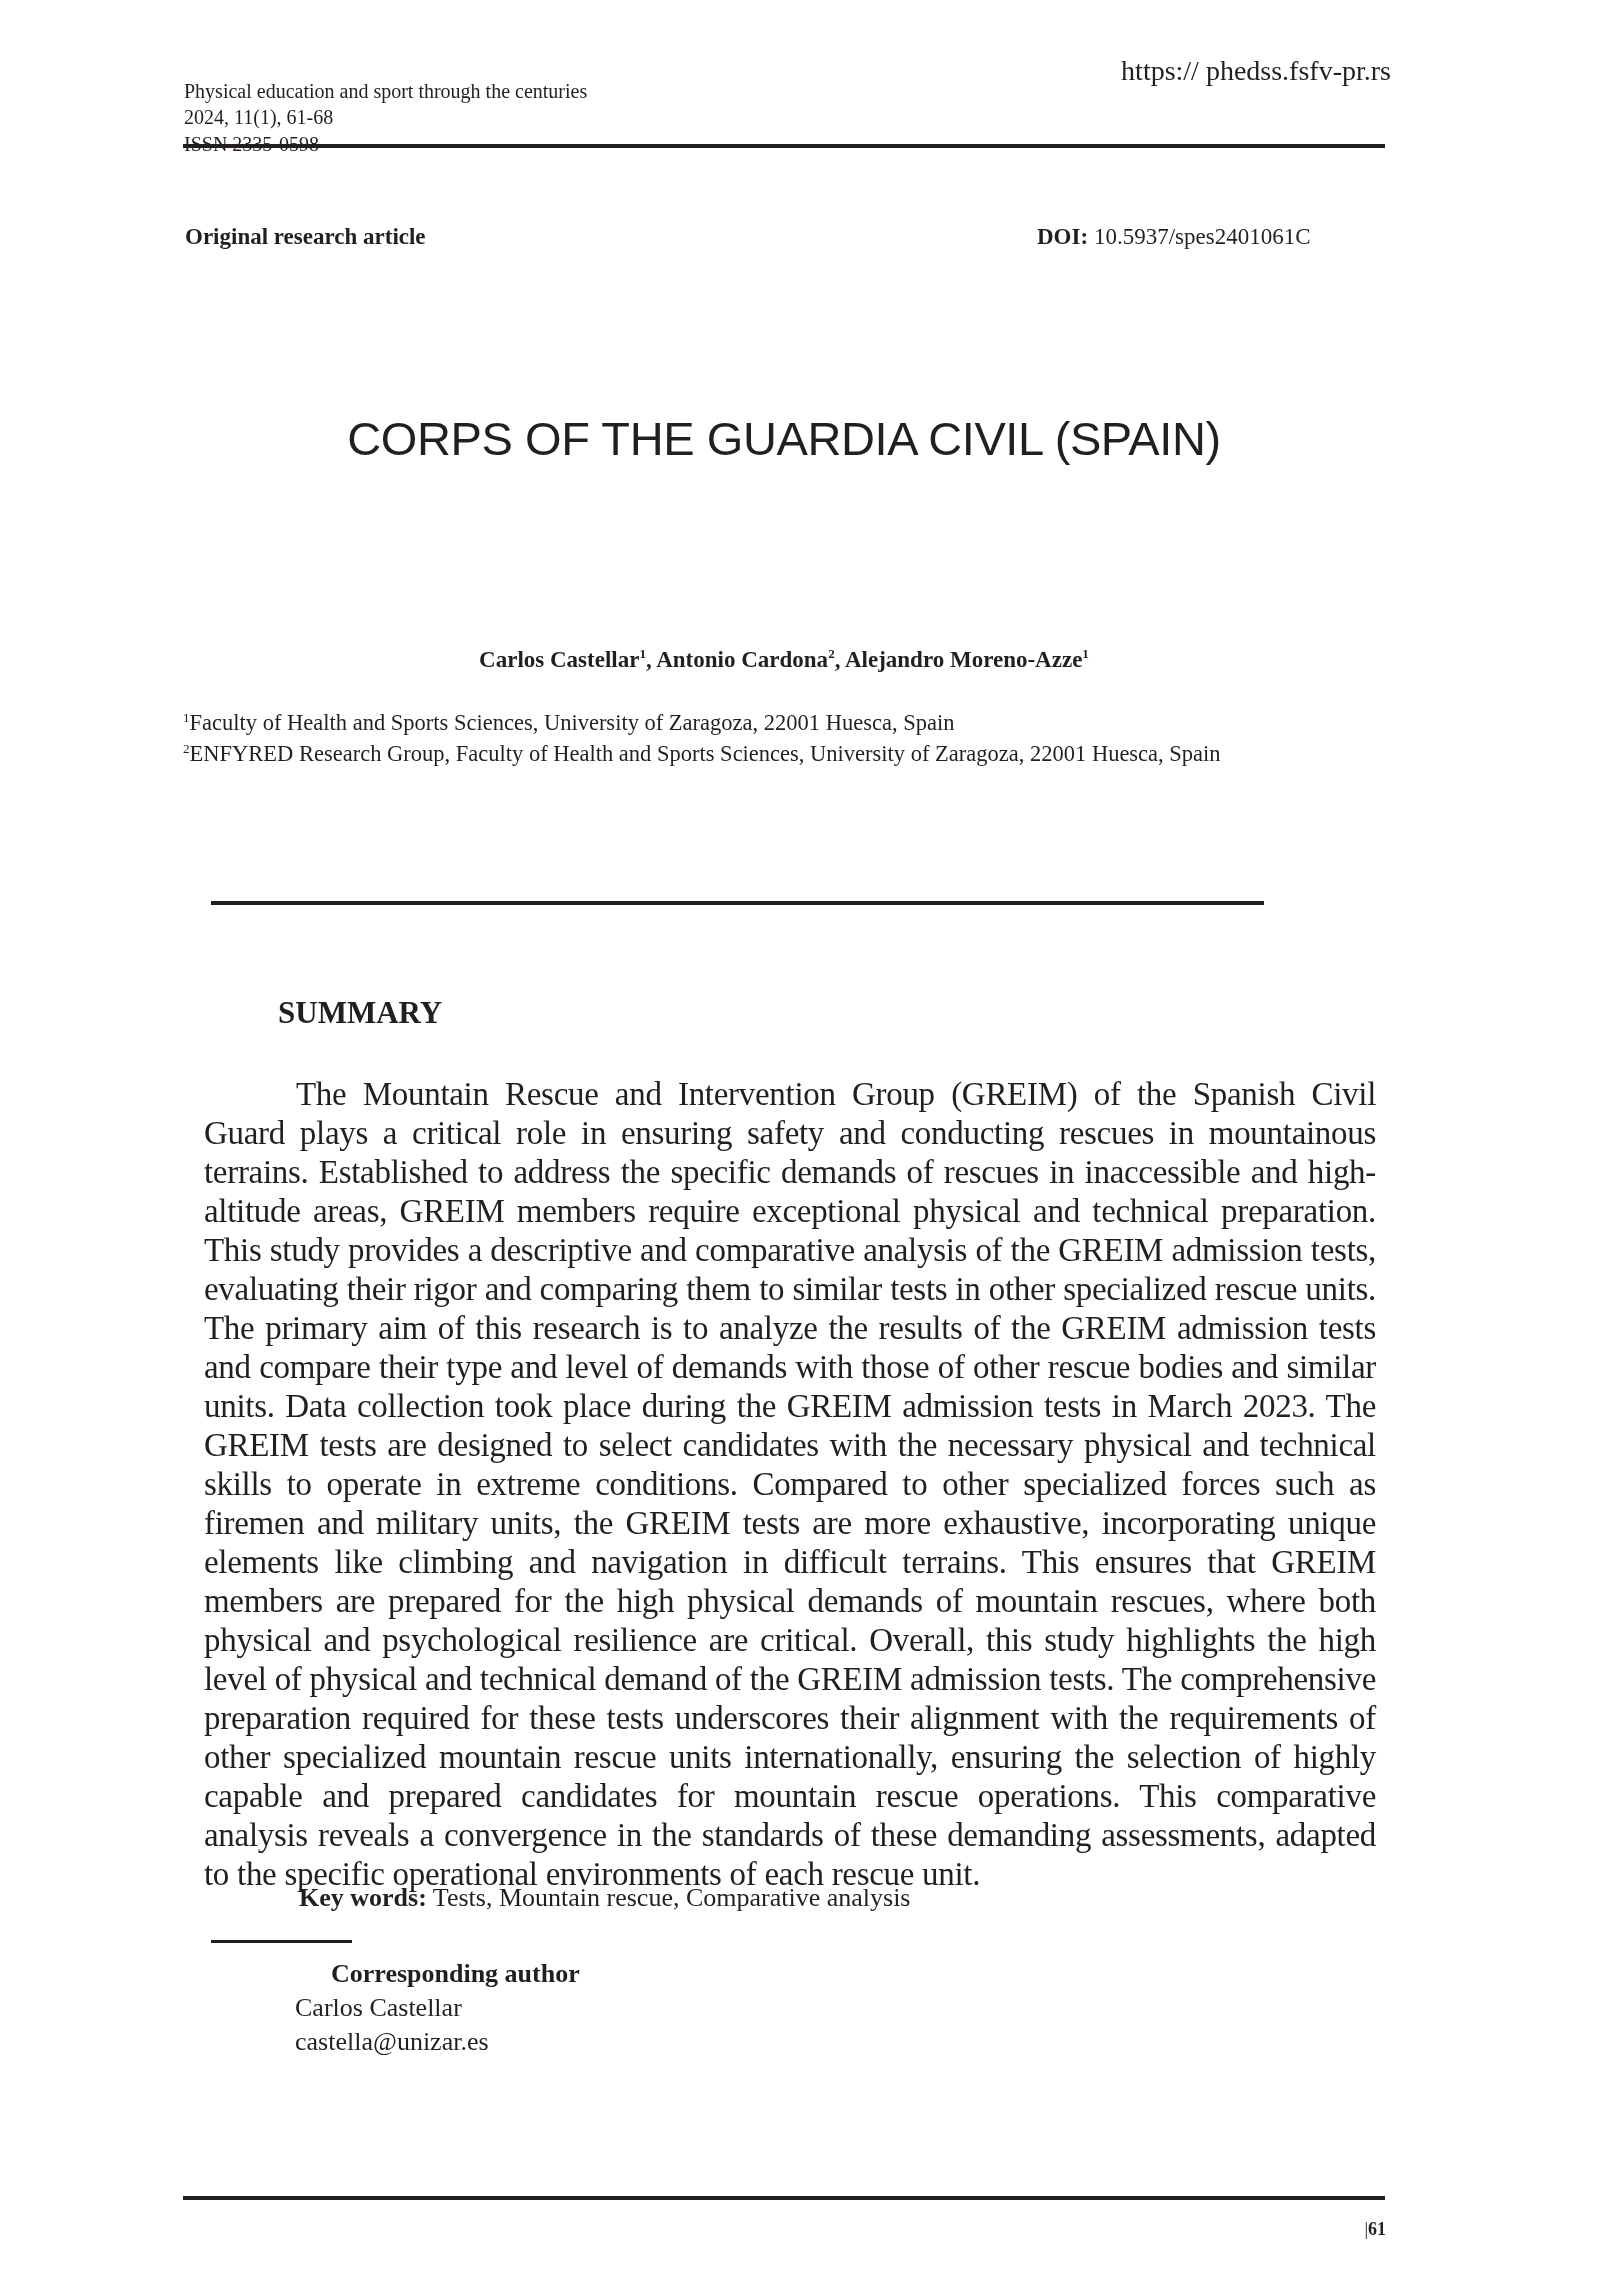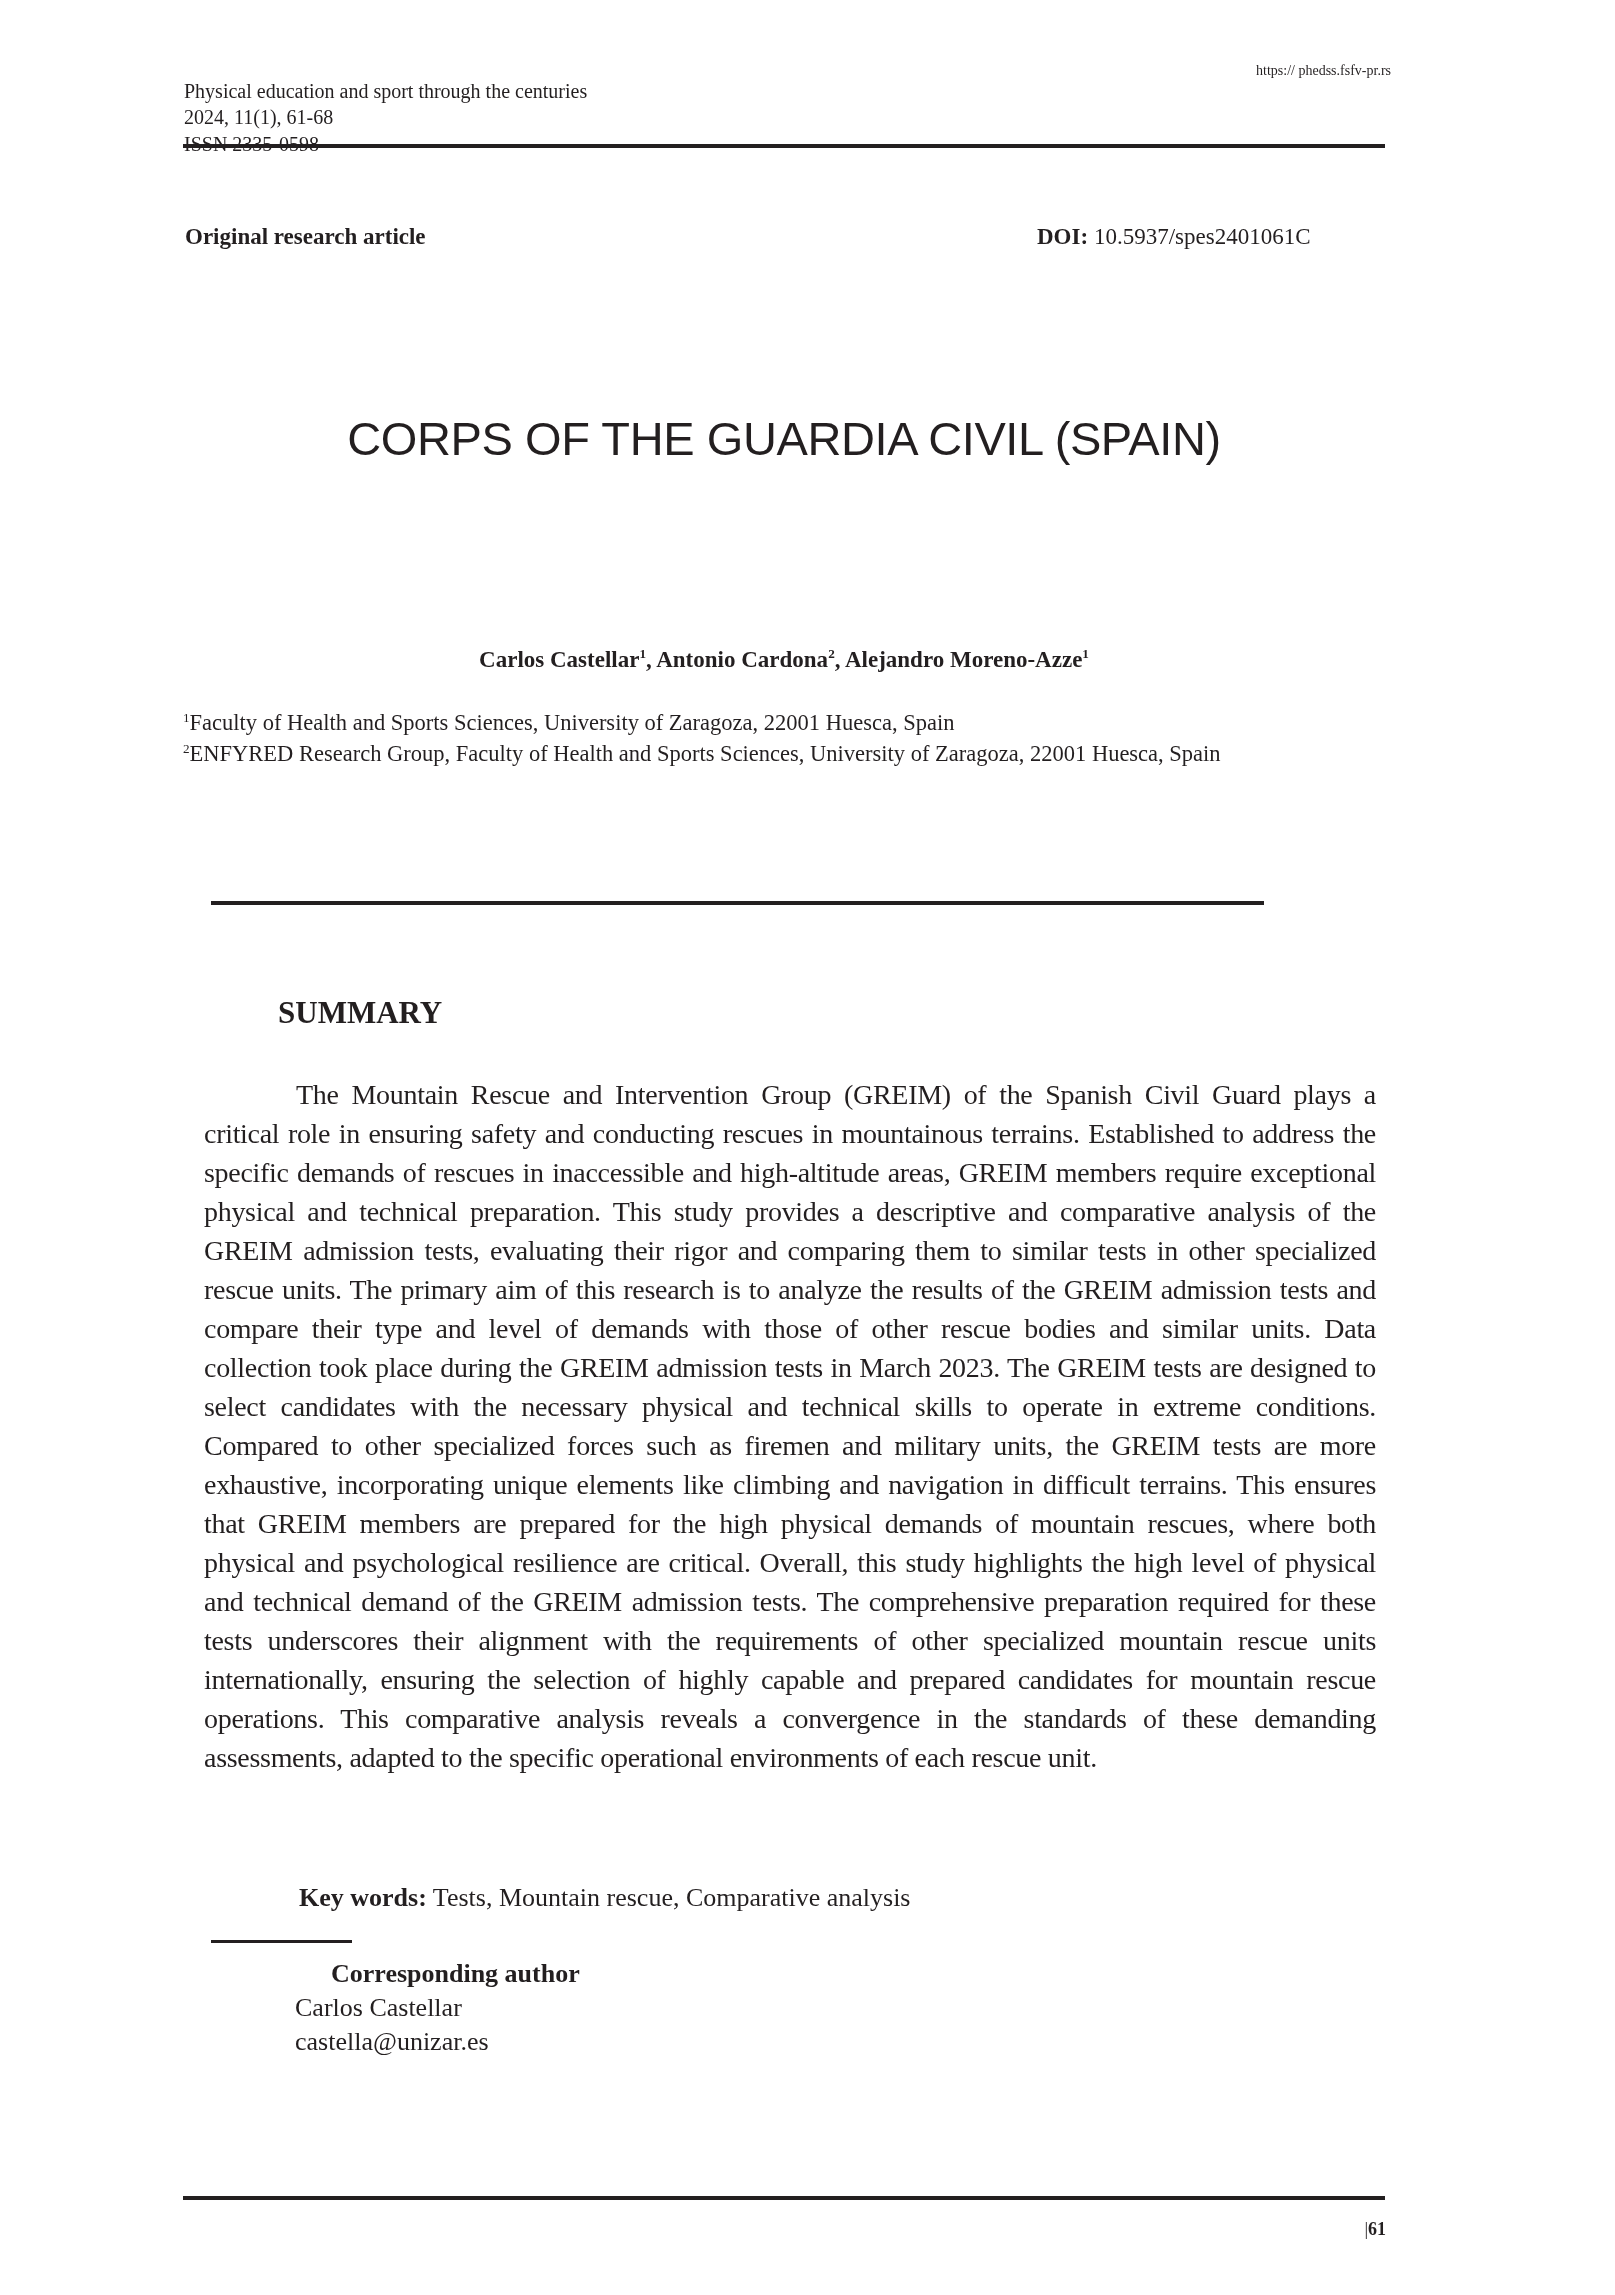--- a/index.html
+++ b/index.html
@@ -4,21 +4,21 @@
 <style>
   html, body { margin: 0; padding: 0; background: #ffffff; }
   body {
     width: 1616px; height: 2295px; position: relative; overflow: hidden;
     font-family: "Liberation Serif", "DejaVu Serif", serif;
     color: #231f20;
   }
   .abs { position: absolute; }
   .hdr-left { left: 184px; top: 58px; font-size: 20px; line-height: 26.4px; margin-top: 20px; }
   .hdr-left div { white-space: nowrap; }
-  .hdr-right { right: 225px; top: 58px; font-size: 14px; line-height: 26.4px; white-space: nowrap; }
+  .hdr-right { right: 225px; top: 58px; font-size: 28px; line-height: 26.4px; white-space: nowrap; }
   .rule { position: absolute; background: #231f20; }
   .rule-top { left: 183px; top: 144px; width: 1202px; height: 3.9px; }
   .article-type { left: 185px; top: 224px; font-size: 23px; font-weight: bold; white-space: nowrap; }
   .doi { left: 1037px; top: 224px; font-size: 23px; white-space: nowrap; }
   .doi b { font-weight: bold; }
   .title {
     left: 183px; top: 408px; width: 1202px; text-align: center;
     font-family: "Liberation Sans", "DejaVu Sans", sans-serif;
     font-size: 47px; line-height: 62px; letter-spacing: -0.4px;
     font-stretch: condensed;
@@ -30,21 +30,21 @@
   }
   .authors sup, .affil sup { font-size: 13.2px; vertical-align: super; line-height: 0; }
   .affil {
     left: 183px; top: 707px; width: 1202px; text-align: left;
     font-size: 22.5px; line-height: 31px;
   }
   .rule-mid { left: 211px; top: 901px; width: 1053px; height: 3.9px; }
   .summary-h { left: 278px; top: 995px; font-size: 31px; font-weight: bold; white-space: nowrap; }
   .summary-body {
     left: 204px; top: 1075px; width: 1172px;
-    font-size: 28px; line-height: 39px; text-align: justify;
+    font-size: 33px; line-height: 39px; text-align: justify;
     text-indent: 92px; letter-spacing: -0.3px; font-family: Liberation Serif, serif;
   }
   .keywords { left: 299px; top: 1883px; font-size: 26px; white-space: nowrap; }
   .keywords b { font-weight: bold; margin-top: 16px; }
   .rule-short { left: 211px; top: 1940px; width: 141px; height: 3.1px; }
   .corr { left: 295px; top: 1957px; font-size: 26px; line-height: 34px; }
   .corr .corr-h { font-weight: bold; margin-left: 36px; }
   .rule-foot { left: 183px; top: 2196px; width: 1202px; height: 3.9px; }
   .pageno { right: 230px; top: 2219px; font-size: 18px; font-weight: bold; white-space: nowrap; }
   .pageno .bar { font-weight: normal; }

